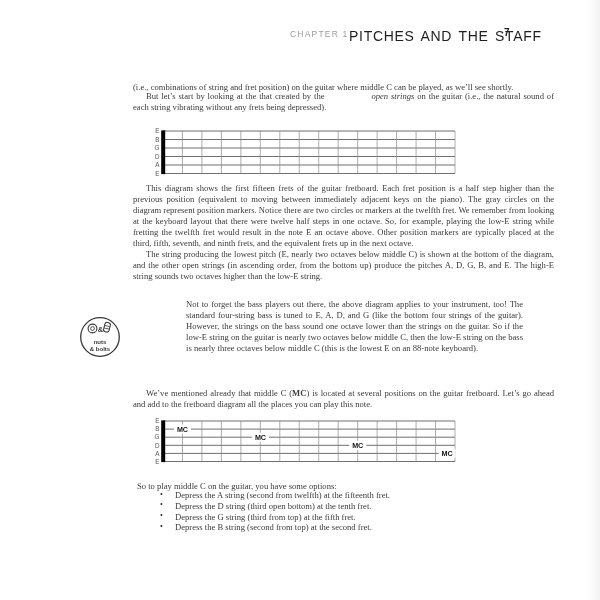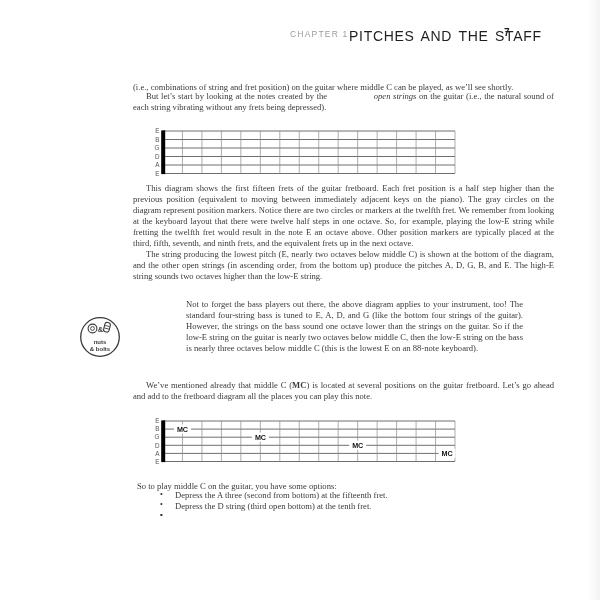--- a/index.html
+++ b/index.html
@@ -53,21 +53,21 @@
   <div class="page-edge"></div>
 
   <div class="hdr">
     <span class="chapter">CHAPTER 1</span>
     <span class="title">PITCHES AND THE STAFF</span>
     <span class="pageno">7</span>
   </div>
 
   <p class="para" style="top:82px"><span>(i.e., combinations of string and fret position) on the guitar where middle C can be played, as we’ll see shortly.</span></p>
 
-  <p class="para indent" style="top:91px"><span>But let’s start by looking at the notes created by the </span><span class="it">open strings</span><span> on the guitar (i.e., the natural sound of each string vibrating without any frets being depressed).</span></p>
+  <p class="para indent" style="top:91px"><span>But let’s start by looking at the that created by the </span><span class="it">open strings</span><span> on the guitar (i.e., the natural sound of each string vibrating without any frets being depressed).</span></p>
 
   <div class="fret-diagram" style="top:126px">
       <svg width="316" height="52.5" viewBox="0 0 316 52.5">
         <line x1="20" y1="5" x2="312" y2="5" stroke="#4a4a4a" stroke-width="0.8"></line>
         <text x="16.5" y="7.2" text-anchor="end" font-size="6.3" fill="#555555" font-family="Liberation Sans, DejaVu Sans, sans-serif">E</text>
         <line x1="20" y1="13.5" x2="312" y2="13.5" stroke="#4a4a4a" stroke-width="0.8"></line>
         <text x="16.5" y="15.7" text-anchor="end" font-size="6.3" fill="#555555" font-family="Liberation Sans, DejaVu Sans, sans-serif">B</text>
         <line x1="20" y1="22" x2="312" y2="22" stroke="#4a4a4a" stroke-width="0.8"></line>
         <text x="16.5" y="24.2" text-anchor="end" font-size="6.3" fill="#555555" font-family="Liberation Sans, DejaVu Sans, sans-serif">G</text>
         <line x1="20" y1="30.5" x2="312" y2="30.5" stroke="#4a4a4a" stroke-width="0.8"></line>
@@ -109,21 +109,21 @@
     <g transform="rotate(14 28 12)">
       <rect x="25" y="6.5" width="5.6" height="9.5" rx="2.2" fill="none" stroke="#3a3a3a" stroke-width="1.1"></rect>
       <path d="M25.5 10 h4.6 M25.5 12.6 h4.6" stroke="#3a3a3a" stroke-width="0.8" fill="none"></path>
     </g>
     <text x="21" y="27.5" font-family="Liberation Sans, DejaVu Sans, sans-serif" font-size="6" font-weight="bold" fill="#3a3a3a" text-anchor="middle">nuts</text>
     <text x="21" y="34.5" font-family="Liberation Sans, DejaVu Sans, sans-serif" font-size="6" font-weight="bold" fill="#3a3a3a" text-anchor="middle">&amp; bolts</text>
   </svg>
 
   <p class="para sidebar-para" style="top:299px"><span>Not to forget the bass players out there, the above diagram applies to your instrument, too! The standard four-string bass is tuned to E, A, D, and G (like the bottom four strings of the guitar). However, the strings on the bass sound one octave lower than the strings on the guitar. So if the low-E string on the guitar is nearly two octaves below middle C, then the low-E string on the bass is nearly three octaves below middle C (this is the lowest E on an 88-note keyboard).</span></p>
 
-  <p class="para indent" style="top:380px"><span>We’ve mentioned already that middle C (</span><span class="bd">MC</span><span>) is located at several positions on the guitar fretboard. Let’s go ahead and add to the fretboard diagram all the places you can play this note.</span></p>
+  <p class="para indent" style="top:388px"><span>We’ve mentioned already that middle C (</span><span class="bd">MC</span><span>) is located at several positions on the guitar fretboard. Let’s go ahead and add to the fretboard diagram all the places you can play this note.</span></p>
 
   <div class="fret-diagram" style="top:416px">
       <svg width="316" height="50.5" viewBox="0 0 316 50.5">
         <line x1="20" y1="5" x2="312" y2="5" stroke="#4a4a4a" stroke-width="0.8"></line>
         <text x="16.5" y="7.2" text-anchor="end" font-size="6.3" fill="#555555" font-family="Liberation Sans, DejaVu Sans, sans-serif">E</text>
         <line x1="20" y1="13.1" x2="312" y2="13.1" stroke="#4a4a4a" stroke-width="0.8"></line>
         <text x="16.5" y="15.3" text-anchor="end" font-size="6.3" fill="#555555" font-family="Liberation Sans, DejaVu Sans, sans-serif">B</text>
         <line x1="20" y1="21.2" x2="312" y2="21.2" stroke="#4a4a4a" stroke-width="0.8"></line>
         <text x="16.5" y="23.4" text-anchor="end" font-size="6.3" fill="#555555" font-family="Liberation Sans, DejaVu Sans, sans-serif">G</text>
         <line x1="20" y1="29.299999999999997" x2="312" y2="29.299999999999997" stroke="#4a4a4a" stroke-width="0.8"></line>
@@ -155,19 +155,19 @@
         <rect x="206.16666666666666" y="24.699999999999996" width="17" height="9.2" fill="#ffffff"></rect>
         <text x="214.66666666666666" y="31.9" text-anchor="middle" font-size="7.2" font-weight="bold" fill="#161616" letter-spacing="-0.2" font-family="Liberation Sans, DejaVu Sans, sans-serif">MC</text>
         <rect x="295.5" y="32.8" width="17" height="9.2" fill="#ffffff"></rect>
         <text x="304" y="40" text-anchor="middle" font-size="7.2" font-weight="bold" fill="#161616" letter-spacing="-0.2" font-family="Liberation Sans, DejaVu Sans, sans-serif">MC</text>
       </svg>
     </div>
 
   <p class="intro-line" style="top:477px">So to play middle C on the guitar, you have some options:</p>
 
   <ul class="opts">
-      <li><span class="dot">•</span><span>Depress the A three (second from bottom) at the fifteenth fret.</span></li>
+      <li><span class="dot">•</span><span>Depress the A string (second from twelfth) at the fifteenth fret.</span></li>
       <li><span class="dot">•</span><span>Depress the D string (third open bottom) at the tenth fret.</span></li>
-      <li><span class="dot">•</span></li>
-      <li><span class="dot">•</span></li>
+      <li><span class="dot">•</span><span>Depress the G string (third from top) at the fifth fret.</span></li>
+      <li><span class="dot">•</span><span>Depress the B string (second from top) at the second fret.</span></li>
     </ul>
 
 </div>
 
 </body></html>

